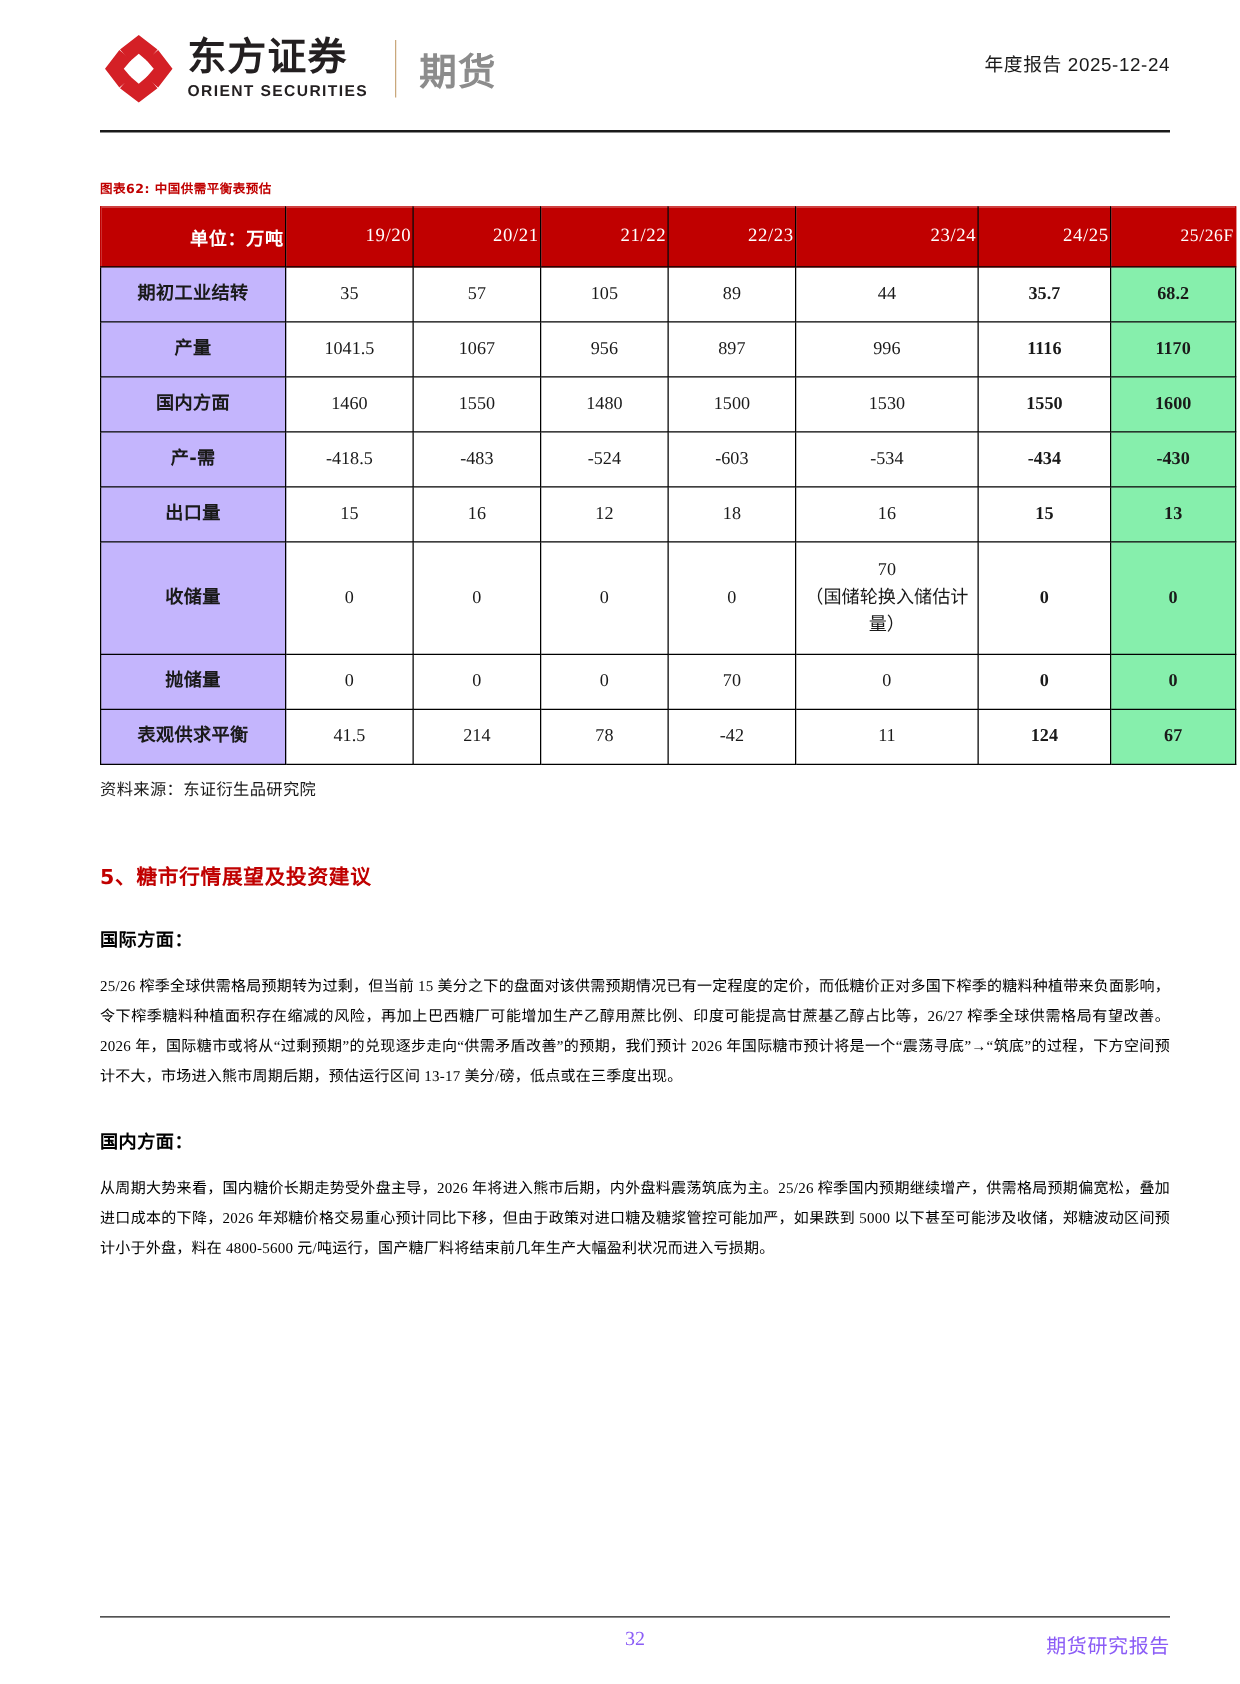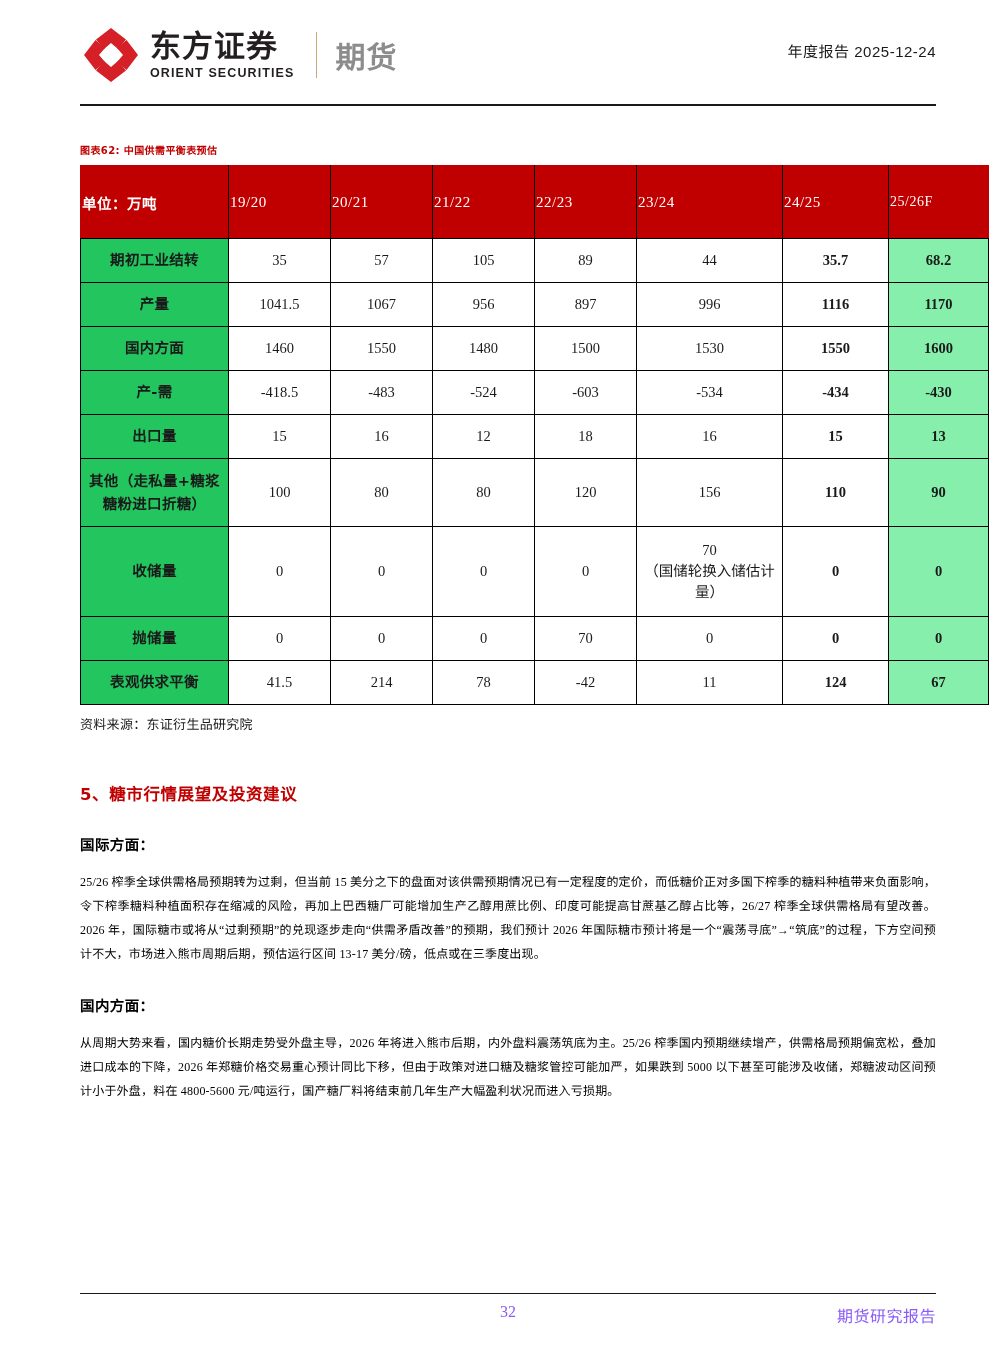--- a/index.html
+++ b/index.html
@@ -117,22 +117,22 @@
   table.balance col.c-y     { width: 102px; }
   table.balance col.c-y24   { width: 146px; }
   table.balance col.c-y25   { width: 106px; }
   table.balance col.c-f     { width: 100px; }
 
   table.balance thead th {
     background: #c00000;
     color: #ffffff;
     font-weight: normal;
     font-size: 15px;
-    height: 73px;
-    text-align: left;
+    height: 48px;
+    text-align: right;
     vertical-align: middle;
     border: 1px solid #000000;
     border-top: 1px solid #c00000;
     letter-spacing: 0.5px;
   }
   table.balance thead th.th-label {
     font-family: "DejaVu Sans", "Liberation Sans", sans-serif;
     font-weight: bold;
     font-size: 14.5px;
     border-left: 1px solid #c00000;
@@ -146,21 +146,21 @@
   table.balance td {
     border: 1px solid #000000;
     text-align: center;
     vertical-align: middle;
     font-size: 14.5px;
     color: #1a1a1a;
     height: 44px;
     padding: 3px 2px;
   }
   td.rowlabel {
-    background: #22c55e;
+    background: #c4b5fd;
     color: #4a2020;
     font-family: "DejaVu Sans", "Liberation Sans", sans-serif;
     font-weight: bold;
     font-size: 13.5px;
     border-left: none;
     border-right: 1px solid #000000;
     line-height: 1.5;
     letter-spacing: 0.3px;
   }
   td.v24 { font-weight: bold; }
@@ -339,30 +339,20 @@
       <tr>
         <td class="rowlabel">出口量</td>
         <td>15</td>
         <td>16</td>
         <td>12</td>
         <td>18</td>
         <td>16</td>
         <td class="v24">15</td>
         <td class="vf">13</td>
       </tr>
-      <tr class="r-tall">
-        <td class="rowlabel multiline">其他（走私量+糖浆糖粉进口折糖）</td>
-        <td>100</td>
-        <td>80</td>
-        <td>80</td>
-        <td>120</td>
-        <td>156</td>
-        <td class="v24">110</td>
-        <td class="vf">90</td>
-      </tr>
       <tr class="r-xtall">
         <td class="rowlabel">收储量</td>
         <td>0</td>
         <td>0</td>
         <td>0</td>
         <td>0</td>
         <td>
           <div>70</div>
           <div class="sub-note">（国储轮换入储估计量）</div>
         </td>

